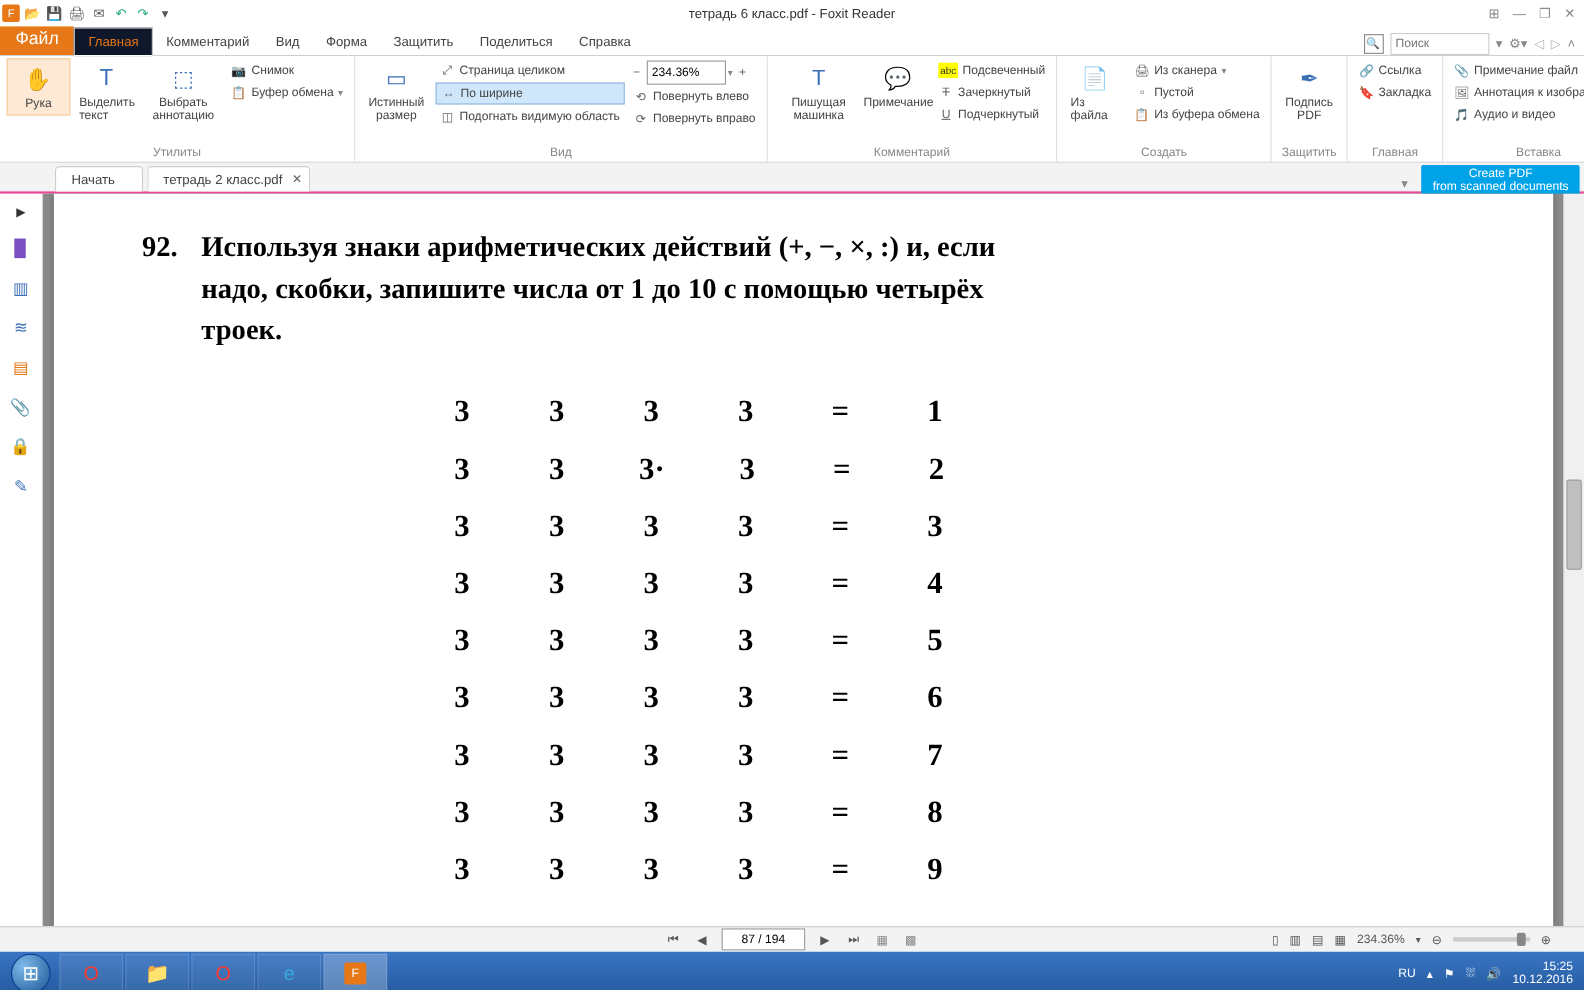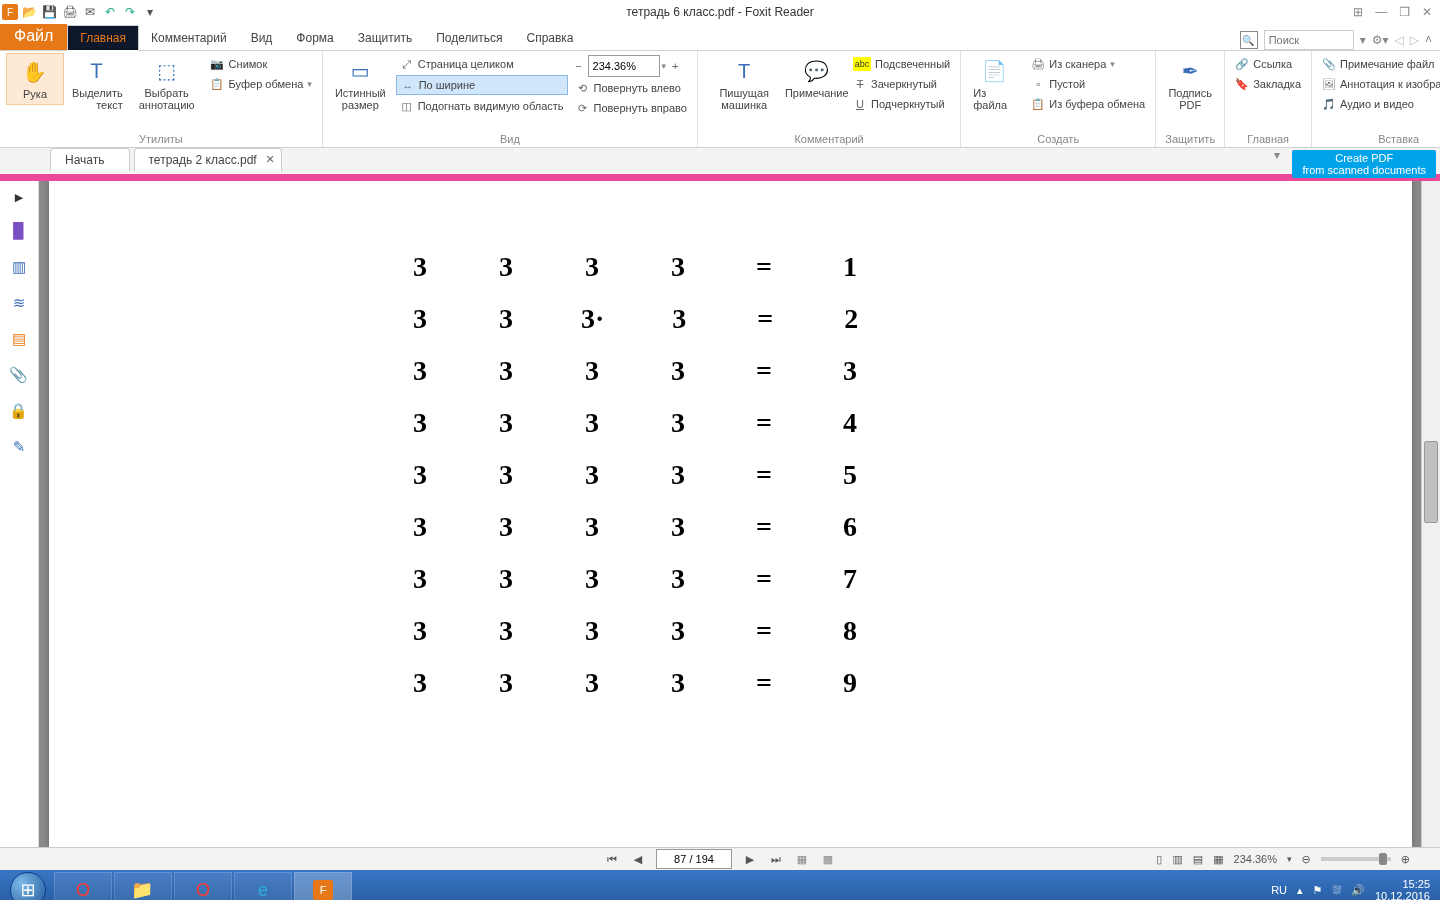--- a/index.html
+++ b/index.html
@@ -26,21 +26,21 @@
 .bigbtn{display:flex;flex-direction:column;align-items:center;justify-content:flex-start;padding:4px 6px;font-size:11px;color:#444;cursor:pointer;gap:2px;min-width:44px}
 .bigbtn .bi{width:28px;height:28px;display:flex;align-items:center;justify-content:center;font-size:20px}
 .bigbtn.sel{background:#fde9d4;border:1px solid #f3c99a}
 .stackcol{display:flex;flex-direction:column;gap:2px;padding-top:2px}
 .smallbtn{display:flex;align-items:center;gap:4px;padding:2px 4px;font-size:11px;color:#444;cursor:pointer;white-space:nowrap}
 .smallbtn.sel{background:#cfe6fb;border:1px solid #8fb8e0}
 .si{width:14px;height:14px;display:inline-flex;align-items:center;justify-content:center;font-size:11px;color:#666}
 .zoombox{display:flex;align-items:center;gap:2px}
 .zoom-input{width:64px;height:18px;border:1px solid #999;font-size:11px;text-align:left;padding-left:4px}
 
-.doctabs{height:26px;background:#f3f3f3;border-bottom:7px solid #ec4899;display:flex;align-items:flex-start;padding-left:50px;position:relative}
+.doctabs{height:26px;background:#f3f3f3;border-bottom:2px solid #ec4899;display:flex;align-items:flex-end;padding-left:50px;position:relative}
 .doctab{background:#fff;border:1px solid #ccc;border-bottom:none;padding:4px 24px 4px 14px;font-size:12px;color:#444;margin-right:4px;border-radius:4px 4px 0 0;position:relative;cursor:pointer}
 .doctab .close{position:absolute;right:6px;top:4px;font-size:11px;color:#666}
 .doctabs .ad{position:absolute;right:4px;top:2px;background:#00a2e8;color:#fff;font-size:11px;padding:2px 10px;border-radius:2px;line-height:1.1;text-align:center}
 
 .workspace{display:flex;height:calc(900px - 24px - 26px - 96px - 26px - 22px - 40px)}
 .left-rail{width:38px;background:#fff;border-right:1px solid #ddd;display:flex;flex-direction:column;align-items:center;gap:18px;padding-top:10px}
 .rail-icn{width:18px;height:18px;display:flex;align-items:center;justify-content:center;font-size:15px;cursor:pointer}
 .doc-area{flex:1;background:#8a8a8a;position:relative;overflow:hidden}
 .page{position:absolute;left:10px;right:28px;top:0;bottom:0;background:#fff;box-shadow:0 0 6px rgba(0,0,0,.3);padding:30px 80px 10px 80px;overflow:hidden}
 .problem{font-family:Georgia,"Times New Roman",serif;font-size:26px;font-weight:bold;color:#000;line-height:1.45}
@@ -113,21 +113,21 @@
 <div class="ribbon">
 
   <div class="rgroup">
     <div class="rgroup-body">
       <div class="bigbtn sel">
         <span class="bi" style="color:#3a6fb7">✋</span>
         <span>Рука</span>
       </div>
       <div class="bigbtn">
         <span class="bi" style="color:#3a6fb7">Ꭲ</span>
-        <span style="text-align:right;line-height:1.1">Выделить текст</span>
+        <span style="text-align:left;line-height:1.1">Выделить текст</span>
       </div>
       <div class="bigbtn">
         <span class="bi" style="color:#3a6fb7">⬚</span>
         <span style="text-align:center;line-height:1.1">Выбрать аннотацию</span>
       </div>
       <div class="stackcol">
         <div class="smallbtn">
             <span class="si">📷</span>
             <span>Снимок</span>
           </div>
@@ -300,20 +300,25 @@
     <span class="rail-icn" style="color:#7a4fc1">▉</span>
     <span class="rail-icn" style="color:#3a6fb7">▥</span>
     <span class="rail-icn" style="color:#3a6fb7">≋</span>
     <span class="rail-icn" style="color:#e77817">▤</span>
     <span class="rail-icn" style="color:#3a6fb7">📎</span>
     <span class="rail-icn" style="color:#e0a000">🔒</span>
     <span class="rail-icn" style="color:#3a6fb7">✎</span>
   </div>
   <div class="doc-area">
     <div class="page">
+      <div class="problem">
+        <span class="pnum">92.</span><span class="ptxt">Используя знаки арифметических действий (+, −, ×, :) и, если</span><br>
+        <span style="padding-left:54px;display:inline-block">надо, скобки, запишите числа от 1 до 10 с помощью четырёх</span><br>
+        <span style="padding-left:54px;display:inline-block">троек.</span>
+      </div>
       <div class="grid" id="rows">
           <div class="grow">
             <span>3</span>
             <span>3</span>
             <span>3</span>
             <span>3</span>
             <span>=</span>
             <span>1</span>
           </div>
           <div class="grow">

